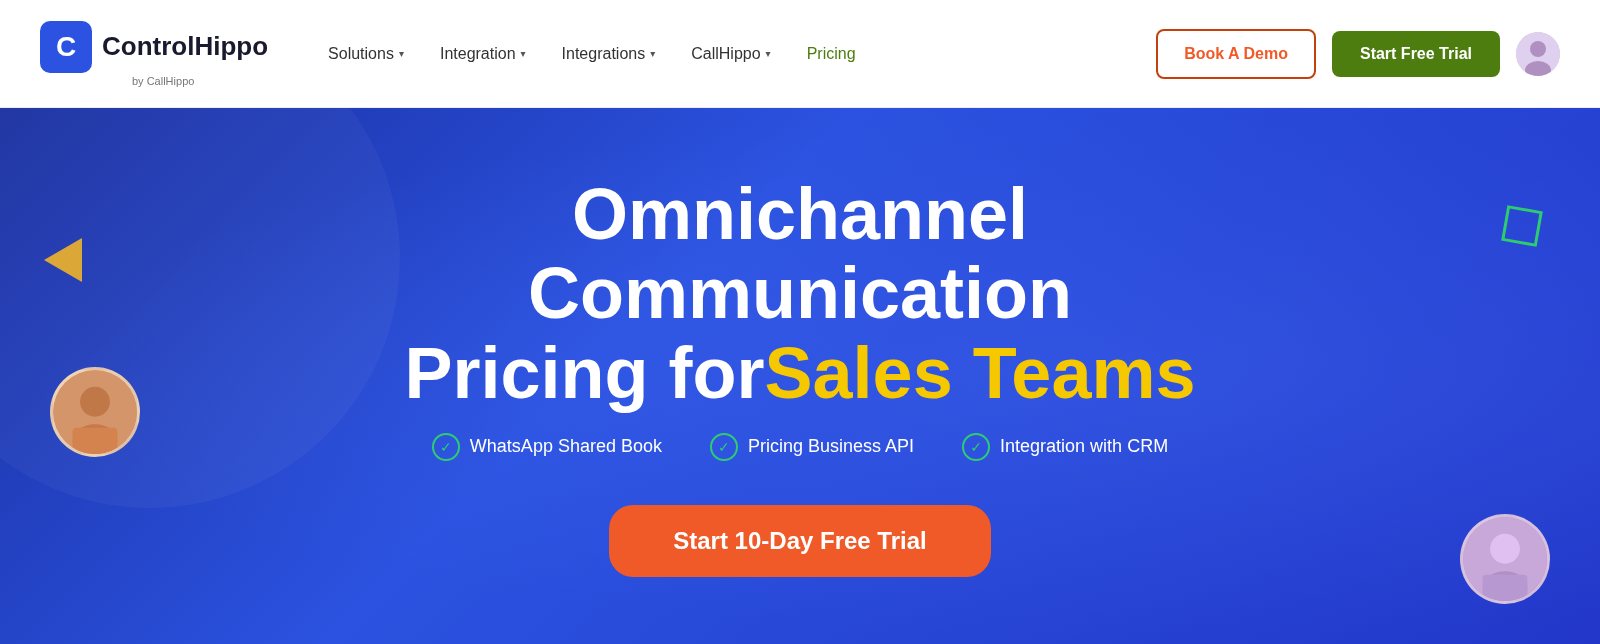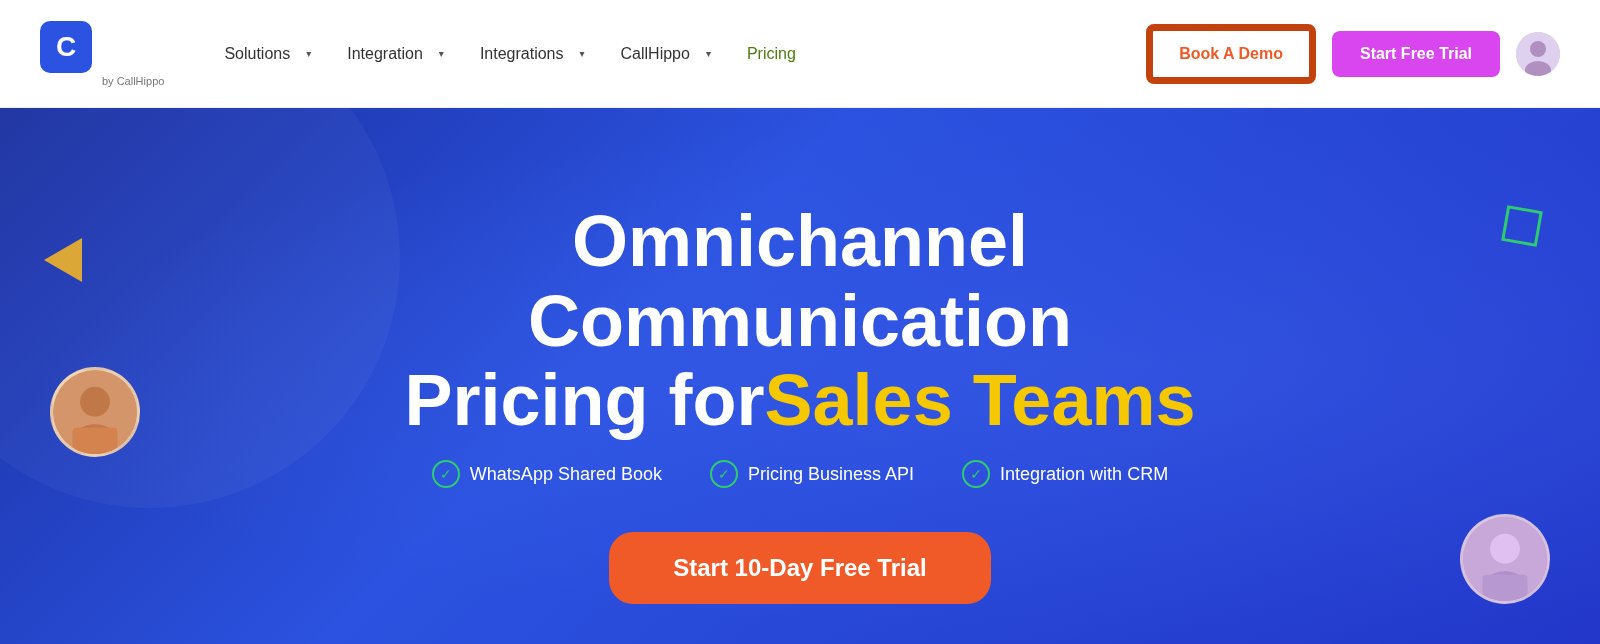--- a/index.html
+++ b/index.html
@@ -41,66 +41,66 @@
     }
     .logo-text {
       font-size: 26px;
       font-weight: 700;
       color: #1a1a2e;
     }
     .logo-sub {
       font-size: 11px;
       color: #777;
       margin-top: 2px;
-      margin-left: 62px;
+      margin-left: 92px;
     }
     .nav-links {
       display: flex;
       align-items: center;
       gap: 36px;
       flex: 1;
     }
     .nav-item {
       font-size: 16px;
       color: #333;
       cursor: pointer;
       display: flex;
       align-items: center;
-      gap: 16px;
+      gap: 5px;
       white-space: nowrap;
     }
     .nav-item .chevron {
       font-size: 10px;
       color: #555;
     }
     .nav-pricing {
       font-size: 16px;
       color: #4d7c0f;
       cursor: pointer;
       white-space: nowrap;
     }
     .nav-actions {
       display: flex;
       align-items: center;
       gap: 16px;
       margin-left: 20px;
     }
     .btn-demo {
-      border: 7px solid #c2410c;
+      border: 2px solid #c2410c;
       background: #fff;
       color: #f05a28;
       font-size: 16px;
       font-weight: 600;
       padding: 14px 26px;
       border-radius: 8px;
       cursor: pointer;
       white-space: nowrap;
     }
     .btn-trial {
-      background: #d946ef;
+      background: #4d7c0f;
       color: #fff;
       font-size: 16px;
       font-weight: 700;
       padding: 14px 28px;
       border-radius: 8px;
       border: none;
       cursor: pointer;
       white-space: nowrap;
     }
     .avatar-circle-small {
@@ -110,21 +110,21 @@
       background: #ccc;
       overflow: hidden;
     }
 
     
     .hero {
       background: #2237c9;
       background: linear-gradient(135deg, #1a2fa0 0%, #2b52e0 40%, #2237c9 100%);
       min-height: 536px;
       display: flex;
-      align-items: flex-end;
+      align-items: center;
       justify-content: center;
       position: relative;
       overflow: hidden;
       padding: 40px 111px;
     }
     .hero-content {
       text-align: center;
       position: relative;
       z-index: 2;
       max-width: 1000px;
@@ -251,20 +251,21 @@
       pointer-events: none;
     }
   </style>
 </head>
 <body>
 
 <nav class="navbar">
   <div class="logo-area">
     <div class="logo-row">
       <div class="logo-icon">C</div>
+      <span class="logo-text">ControlHippo</span>
     </div>
     <span class="logo-sub">by CallHippo</span>
   </div>
 
   <div class="nav-links">
     <div class="nav-item">
       <span>Solutions</span>
       <span class="chevron">▾</span>
     </div>
     <div class="nav-item">

